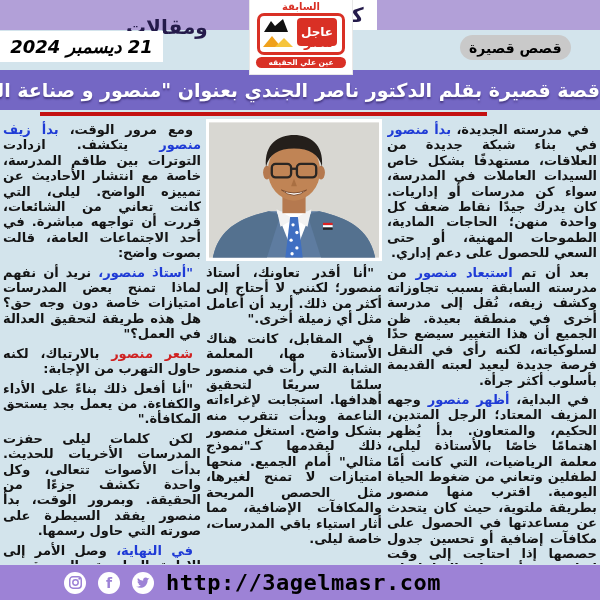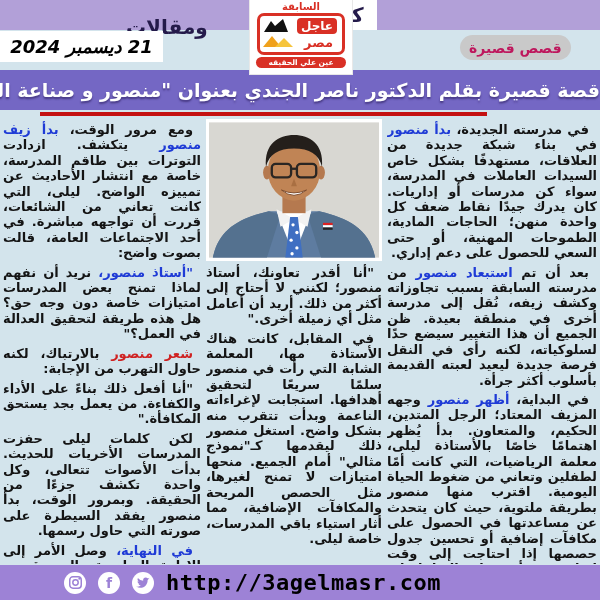--- a/index.html
+++ b/index.html
@@ -40,38 +40,38 @@
     z-index:8;text-align:center;padding-top:1px;
     box-shadow:0 0 0 1px #e8e8e8;
   }
   .logo-portal{font-size:10px;font-weight:bold;color:var(--logo-red);letter-spacing:4px;line-height:11px;}
   .logo-frame{
     margin:1px 7px 2px;height:42px;border:3px solid var(--logo-red);border-radius:7px;
     position:relative;background:#fff;
   }
   .logo-ajel{
     position:absolute;right:5px;top:2px;background:var(--logo-red);color:#fff;
-    font-size:12px;font-weight:bold;border-radius:4px;padding:0 4px;line-height:16px;
+    font-size:12px;font-weight:bold;border-radius:4px;padding:6px 4px;line-height:16px;
   }
   .logo-misr{
     position:absolute;right:9px;bottom:1px;color:var(--logo-red);
     font-size:13px;font-weight:bold;line-height:16px;
   }
   .logo-eagle{position:absolute;left:3px;top:1px;}
   .logo-pyramids{position:absolute;left:3px;bottom:1px;}
   .logo-tagline{
     margin:0 6px;background:var(--logo-red);color:#fff;font-size:7.5px;font-weight:bold;
     border-radius:7px;line-height:11px;
   }
   
   .badge{
     position:absolute;left:460px;top:35px;min-width:76px;height:25px;padding:0 9px;
     background:var(--badge-gray);border-radius:13px;
     display:flex;align-items:center;justify-content:center;
-    font-size:14px;font-weight:bold;color:#be185d;
+    font-size:14px;font-weight:bold;color:#000000;
   }
   .date-box{
     position:absolute;left:0;top:31px;width:163px;height:31px;background:#ffffff;
     display:flex;align-items:center;justify-content:center;
     font-size:18px;font-weight:bold;color:#000;font-style:italic;
   }
   
   .title-bar{
     position:absolute;top:70px;left:0;right:0;height:40px;background:var(--title-purple);
     color:#fff;font-size:19px;font-weight:bold;text-align:center;line-height:40px;

